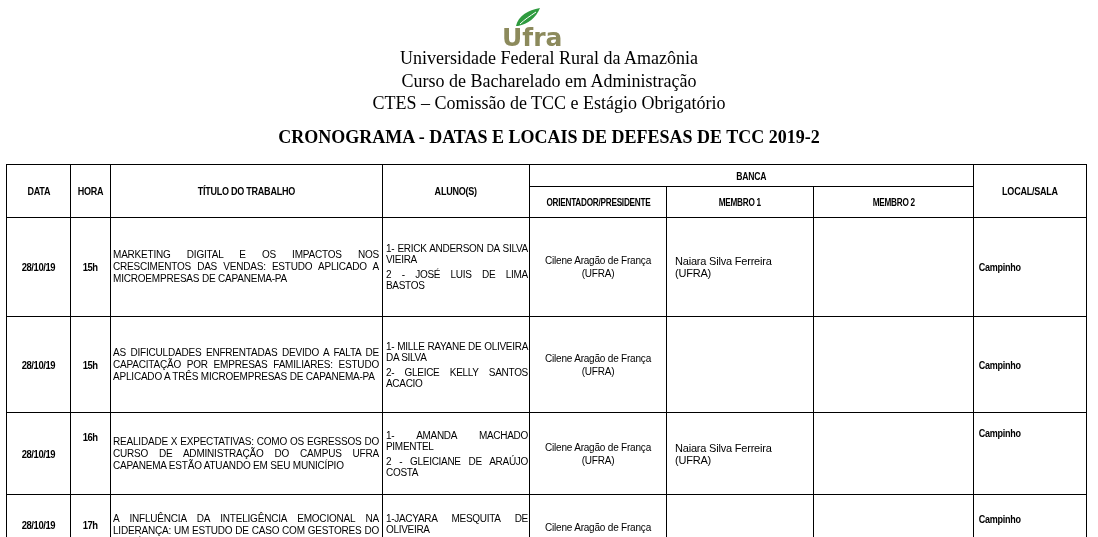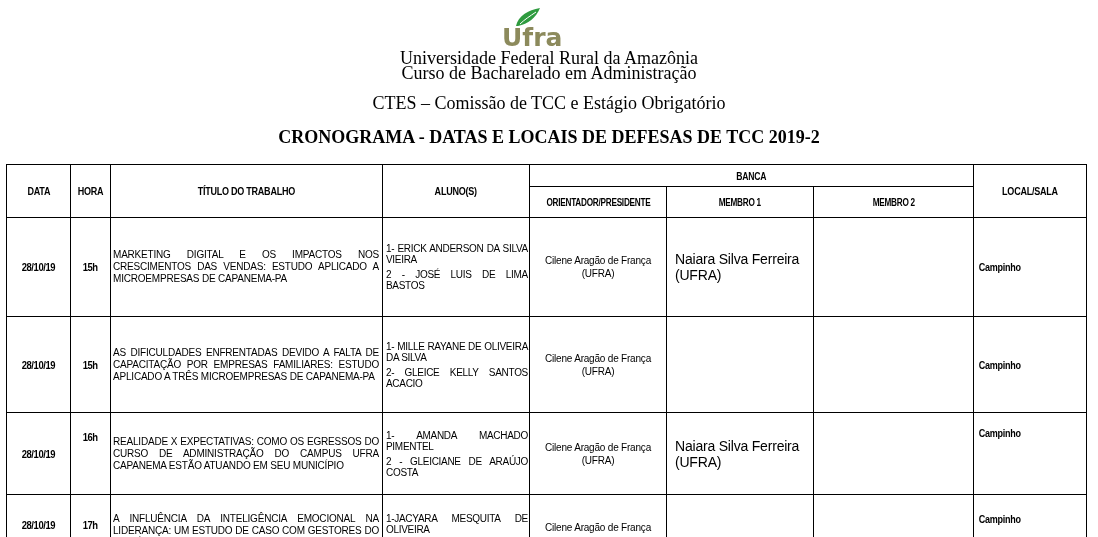--- a/index.html
+++ b/index.html
@@ -2,38 +2,38 @@
 <html><head>
 <meta charset="utf-8">
 <style>
   html, body { margin: 0; padding: 0; background: #ffffff; }
   body { width: 1098px; height: 537px; overflow: hidden; position: relative; color: #000; }
   .header { position: absolute; left: 0; top: 0; width: 1098px; text-align: center; }
   .logo { position: absolute; left: 500px; top: 4px; width: 75px; height: 44px; }
   .logo svg { display: block; }
   .inst-line { position: absolute; left: 0; width: 1098px; text-align: center;
     font-family: "Liberation Serif", "DejaVu Serif", serif; font-size: 18px; line-height: 22px; }
-  .l1 { top: 47px; } .l2 { top: 62px; } .l3 { top: 92px; }
+  .l1 { top: 47px; } .l2 { top: 70px; } .l3 { top: 92px; }
   .doc-title { position: absolute; left: 0; top: 126px; width: 1098px; 
     font-family: "Liberation Serif", "DejaVu Serif", serif; font-weight: bold; font-size: 18px; line-height: 22px; }
 
   table.sched { position: absolute; left: 6px; top: 164px; border-collapse: collapse; table-layout: fixed;
     font-family: "Liberation Sans", "DejaVu Sans", sans-serif; }
   table.sched td, table.sched th { border: 1.5px solid #000; padding: 0; vertical-align: middle; overflow: hidden; }
   th { font-weight: bold; font-size: 11px; letter-spacing: -0.3px; transform-origin: center; }
   th span, td span.cond { display: inline-block; }
   .hdr-banca { height: 21px; font-size: 10.5px; }
   .hdr-sub { height: 30px; font-size: 10px; }
   .c-date { font-weight: bold; font-size: 11.5px; text-align: center; letter-spacing: -0.5px; }
   .c-hour { font-weight: bold; font-size: 11.5px; text-align: center; letter-spacing: -0.5px; }
   .c-title { font-size: 10px; text-align: justify; padding: 0 3px 0 2px !important; line-height: 12px; letter-spacing: -0.2px; }
   .c-stud { font-size: 10px; line-height: 11px; padding: 0 1px 0 3px !important; letter-spacing: -0.3px; margin-left: 48px; }
   .c-stud div { margin: 4px 0; text-align: justify; }
   .c-member { font-size: 10px; text-align: center; line-height: 13px; padding: 0 4px !important; letter-spacing: -0.2px; }
-  .c-member-left { font-size: 14px; text-align: left; padding: 0 8px !important; letter-spacing: -0.2px; }
+  .c-member-left { font-size: 11px; text-align: left; padding: 0 8px !important; letter-spacing: -0.2px; }
   .c-local { font-weight: bold; font-size: 11px; text-align: left; letter-spacing: -0.3px; }
   .top-align { vertical-align: top !important; padding-top: 18px !important; }
   .top-align2 { vertical-align: top !important; padding-top: 14px !important; }
   .row1 { height: 99px; } .row2 { height: 96px; } .row3 { height: 82px; } .row4 { height: 60px; }
   .narrow-c { display: inline-block; transform: scaleX(0.82); transform-origin: center center; white-space: nowrap; }
 </style>
 </head>
 <body>
 
 <div class="header">

